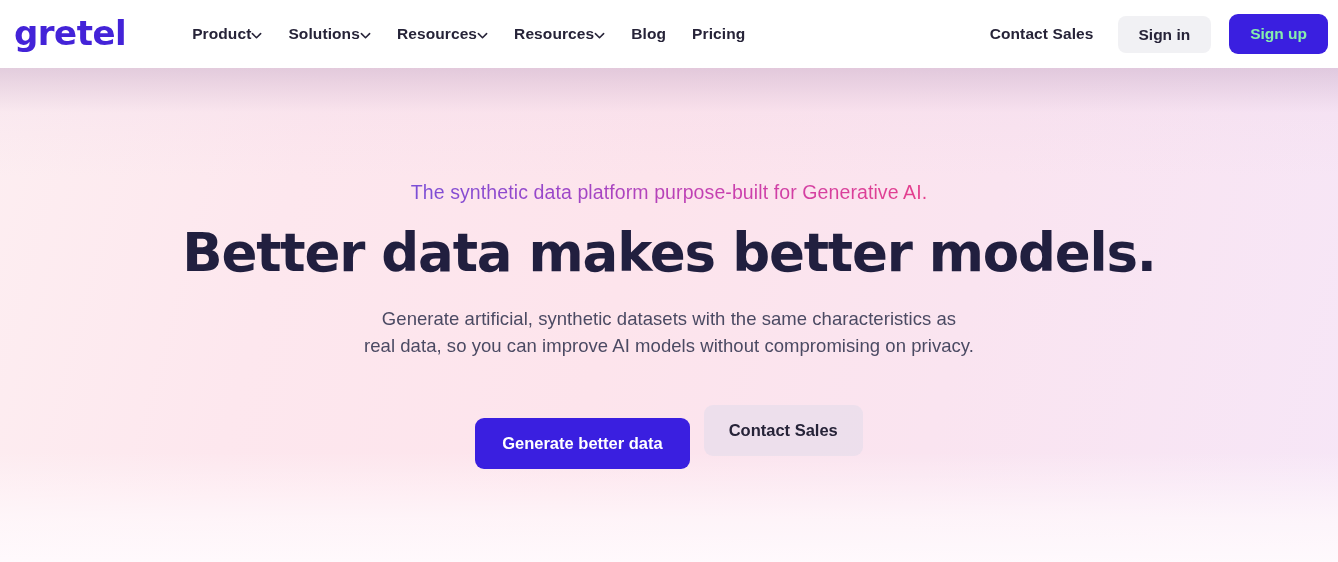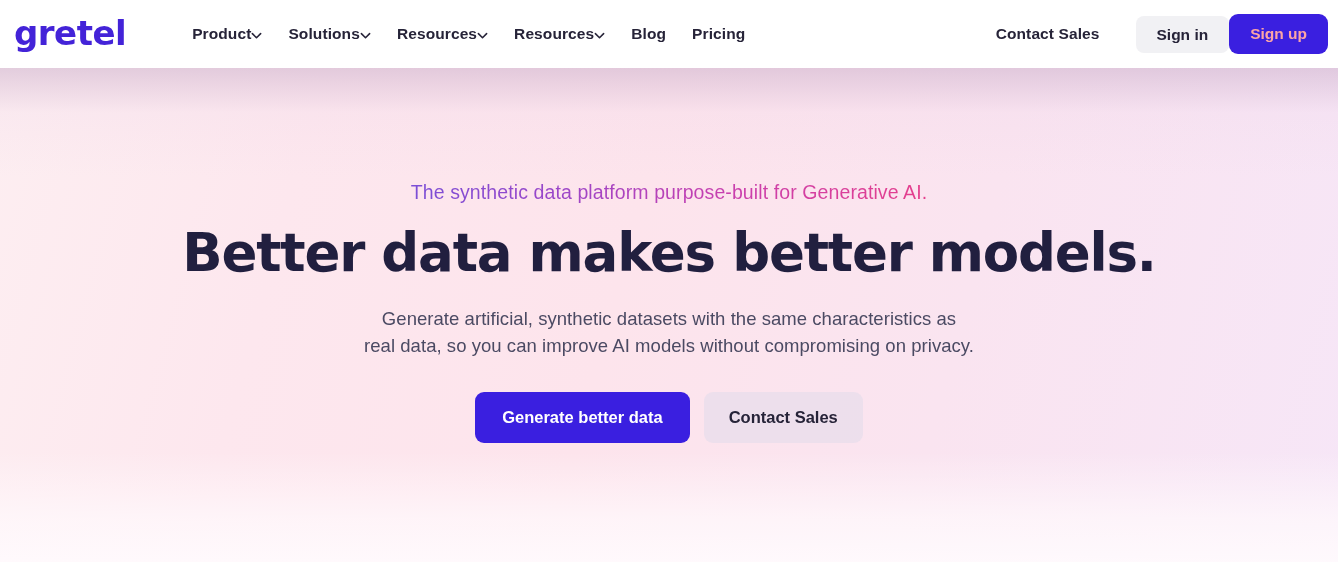--- a/index.html
+++ b/index.html
@@ -89,38 +89,38 @@
   .contact-link {
     font-size: 15.5px;
     font-weight: 600;
     color: #262338;
     cursor: pointer;
     padding: 8px 12px;
     white-space: nowrap;
     letter-spacing: 0.1px;
   }
   .btn-signin {
-    margin-left: 24px;
+    margin-left: 12px;
     background: #f1f1f4;
     color: #262338;
     font-size: 15.5px;
     font-weight: 700;
     border: none;
     border-radius: 8px;
     padding: 0 21px;
     height: 37px;
     line-height: 37px;
     cursor: pointer;
     font-family: "Liberation Sans", sans-serif;
     white-space: nowrap;
   }
   .btn-signup {
-    margin-left: 0;
+    margin-left: 18px;
     background: #3a1fe0;
-    color: #fca5a5;
+    color: #86efac;
     font-size: 15.5px;
     font-weight: 700;
     border: none;
     border-radius: 9px;
     padding: 0 21px;
     height: 40px;
     line-height: 40px;
     cursor: pointer;
     font-family: "Liberation Sans", sans-serif;
     white-space: nowrap;
@@ -198,20 +198,21 @@
     color: #ffffff;
     font-size: 16.5px;
     font-weight: 700;
     border: none;
     border-radius: 9px;
     height: 51px;
     padding: 0 27px;
     cursor: pointer;
     font-family: "Liberation Sans", sans-serif;
     white-space: nowrap;
+    margin-top: 26px;
   }
   .btn-secondary {
     background: rgba(233,222,236,0.82);
     color: #262338;
     font-size: 16.5px;
     font-weight: 600;
     border: none;
     border-radius: 9px;
     height: 51px;
     padding: 0 25px;

